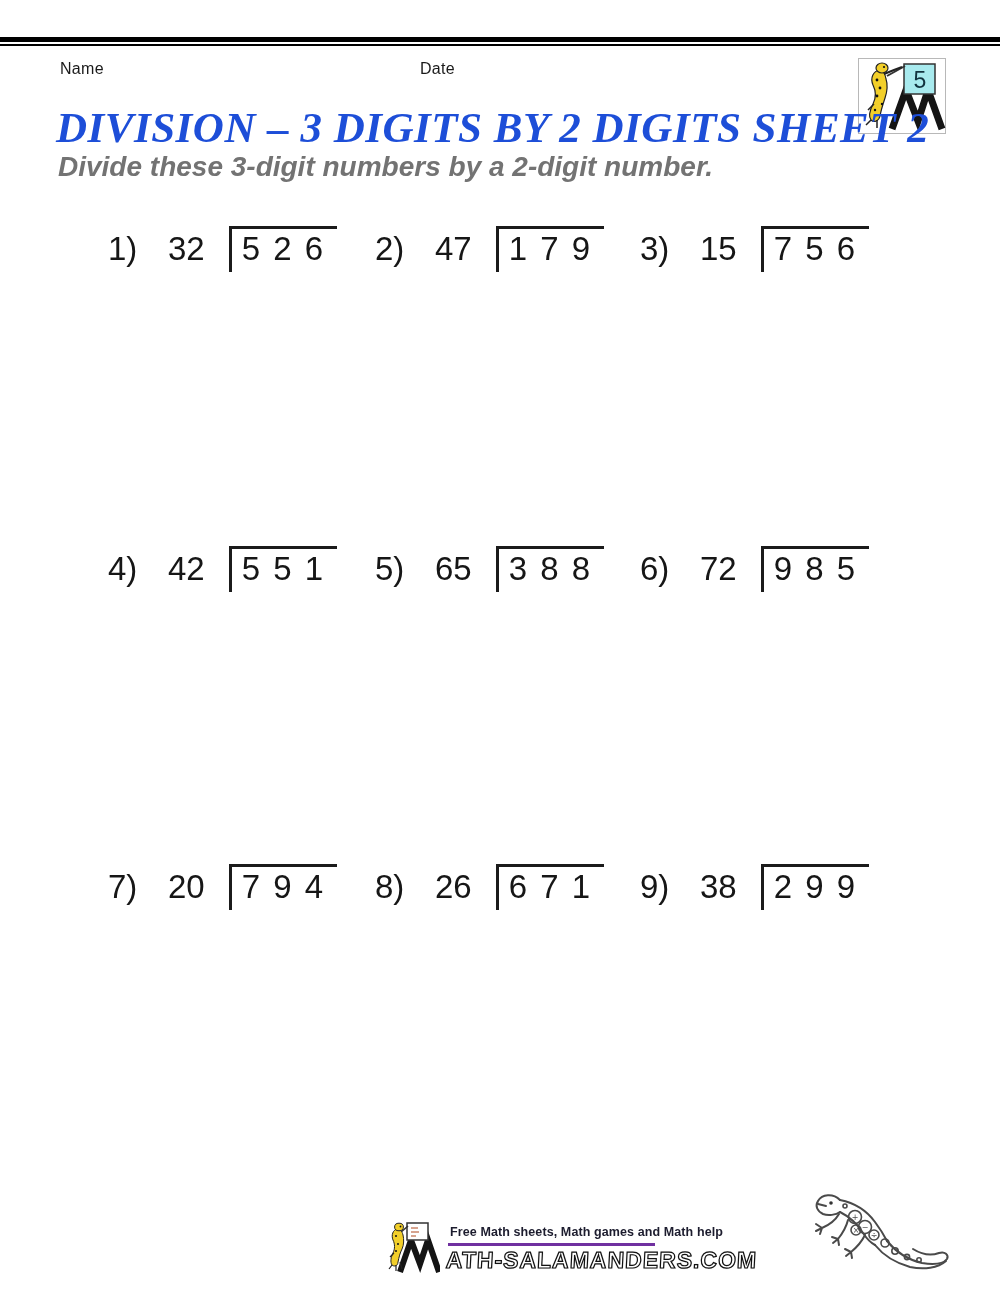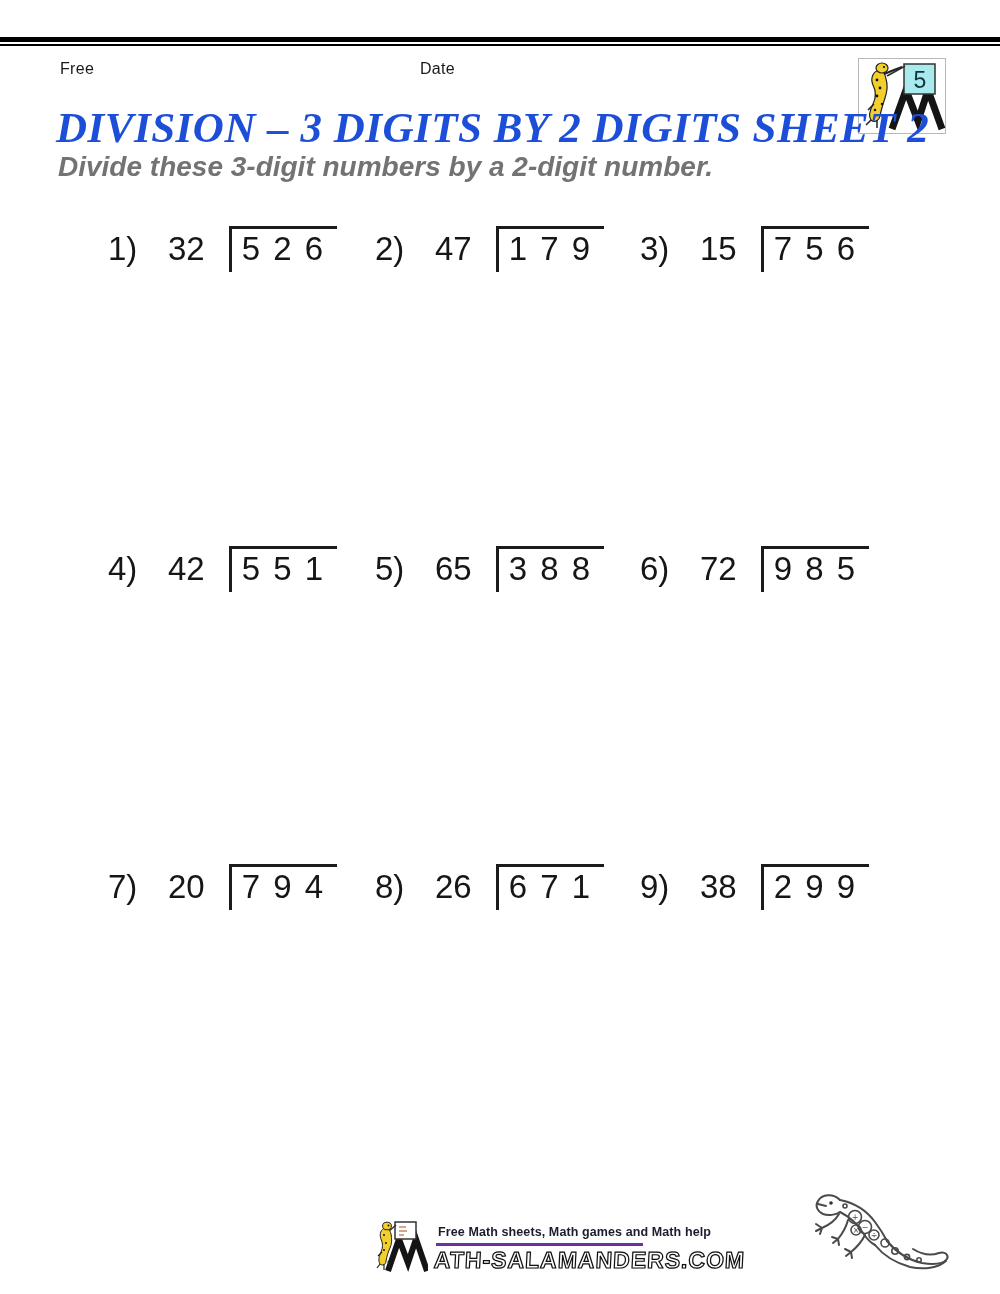--- a/index.html
+++ b/index.html
@@ -32,41 +32,41 @@
   .prow.r1{top:226px;} .prow.r2{top:546px;} .prow.r3{top:864px;}
   .problem{position:absolute;display:flex;align-items:baseline;font-size:33px;color:#161616;}
   .problem.c1{left:108px;} .problem.c2{left:375px;} .problem.c3{left:640px;}
   .plabel{display:inline-block;width:60px;}
   .divisor{margin-right:8px;text-align:center;}
   .dividend{
     display:inline-block;border-left:3px solid #1b1b1b;border-top:3px solid #1b1b1b;
     padding:3px 14px 5px 10px;line-height:1.05;word-spacing:4px;white-space:pre;margin-left:16px;
   }
 
-  .footer{position:absolute;top:1219px;left:376px;display:flex;align-items:flex-start;}
+  .footer{position:absolute;top:1219px;left:388px;display:flex;align-items:center;}
   .footer-text{margin-left:2px;}
   .tagline{font-size:12.5px;font-weight:700;color:#1c1c2e;padding:6px 0 4px 8px;letter-spacing:.1px;white-space:nowrap;}
   .purple-rule{height:3px;width:207px;background:#7030A0;margin-left:6px;}
   .site-text{
     font-size:23px;font-weight:700;letter-spacing:1px;margin-top:1px;margin-left:4px;
     color:#ffffff;-webkit-text-stroke:1.2px #111;text-shadow:0 0 1px #000;
     font-family:"Liberation Sans",sans-serif;white-space:nowrap;transform:skewX(-3deg);
   }
   .gecko{position:absolute;top:1178px;left:795px;}
 </style>
 </head>
 <body>
 
 <div class="topbar">
   <div class="thick"></div>
     <div class="gap"></div>
     <div class="thin"></div>
 </div>
 
-<div class="name-label">Free</div>
+<div class="name-label">Name</div>
 <div class="date-label">Date</div>
 
 <div class="logo-box">
   <svg width="88" height="76" viewBox="0 0 88 76">
     <rect x="0.5" y="0.5" width="87" height="75" fill="#ffffff" stroke="#b8b8b8"></rect>
     <path d="M34 71 L48 32 L60 63 L70 32 L84 71" fill="none" stroke="#141414" stroke-width="7"></path>
     <rect x="46" y="6" width="31" height="30" fill="#A8EAEE" stroke="#333" stroke-width="1.5"></rect>
     <text x="62" y="30" font-size="23" text-anchor="middle" fill="#12333f" font-family="Liberation Sans, sans-serif">5</text>
     <line x1="29" y1="18" x2="47" y2="8" stroke="#333" stroke-width="2"></line>
     <path d="M22 12 C15 13 12 20 15 27 C18 33 18 40 15 46 C12 52 10 58 13 62 C16 65 21 63 22 58 C23 52 25 46 27 40 C29 34 30 27 28 21 C27 16 26 13 22 12 Z" fill="#F2CF2A" stroke="#222" stroke-width="1.2"></path>

